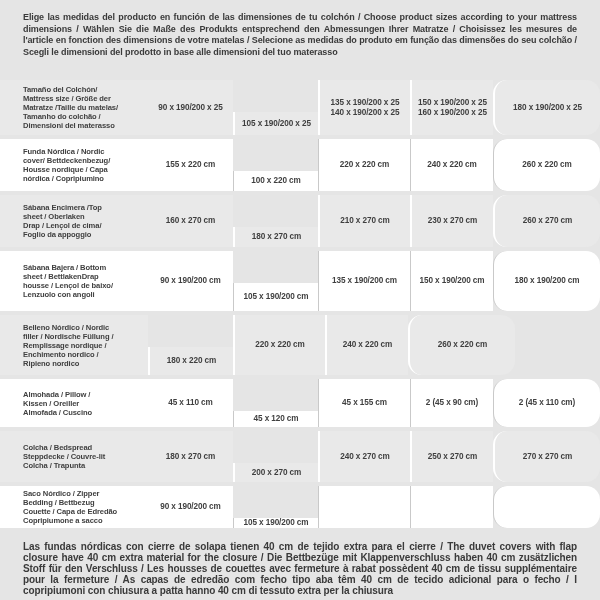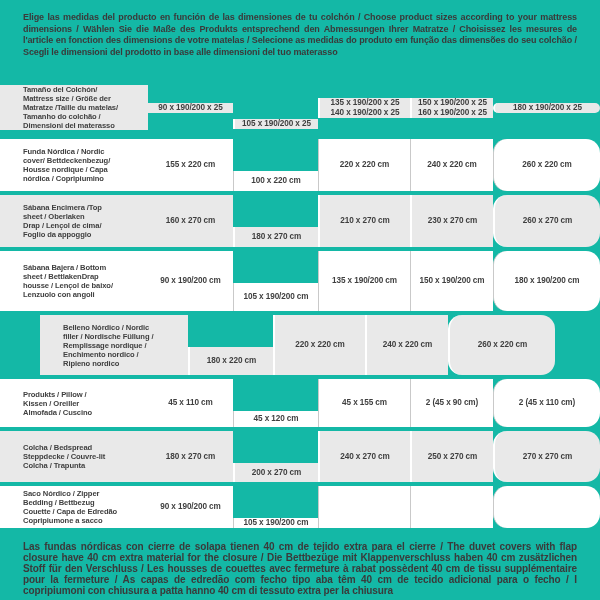--- a/index.html
+++ b/index.html
@@ -8,46 +8,46 @@
     background: #ffffff;
     width: 600px;
     height: 600px;
     overflow: hidden;
     font-family: "Liberation Sans", sans-serif;
     color: #3f3f3f;
   }
   .page {
     width: 600px;
     height: 600px;
-    background: #14b8a6;
+    background: #e5e5e5;
   }
   .intro {
     margin: 0;
     padding: 12px 23px 0 23px;
     font-size: 9px;
     font-weight: 700;
     line-height: 11.5px;
     letter-spacing: -0.1px;
     text-align: justify;
     color: #3a3a3a;
   }
   .size-table {
     margin-top: 22px;
     width: 600px;
   }
   .row {
     display: flex;
     align-items: stretch;
     margin-bottom: 4px;
   }
-  .row:nth-child(1) { height: 55px; align-items: center; }
+  .row:nth-child(1) { height: 55px; }
   .row:nth-child(2) { height: 52px; }
   .row:nth-child(3) { height: 52px; }
   .row:nth-child(4) { height: 60px; }
-  .row:nth-child(5) { height: 60px; padding-left: 40px; }
+  .row:nth-child(5) { height: 60px; }
   .row:nth-child(6) { height: 48px; }
   .row:nth-child(7) { height: 51px; }
   .row:nth-child(8) { height: 42px; }
   .row.gray .cell { background: #e9e9e9; }
   .row.white .cell { background: #ffffff; }
   .cell {
     display: flex;
     align-items: center;
     box-sizing: border-box;
     white-space: pre-line;
@@ -152,21 +152,21 @@
 Remplissage nordique /
 Enchimento nordico /
 Ripieno nordico</div>
       <div class="cell val col3 sep">180 x 220 cm</div>
       <div class="cell val col4 sep">220 x 220 cm</div>
       <div class="cell val col5 sep">240 x 220 cm</div>
       <div class="cell val col6 sep">260 x 220 cm</div>
     </div>
 
     <div class="row white">
-      <div class="cell label">Produkts  / Pillow /
+      <div class="cell label">Almohada  / Pillow /
 Kissen / Oreiller
 Almofada / Cuscino</div>
       <div class="cell val col2">45 x 110 cm</div>
       <div class="cell val col3 sep">45 x 120 cm</div>
       <div class="cell val col4 sep">45 x 155 cm</div>
       <div class="cell val col5 sep">2 (45 x 90 cm)</div>
       <div class="cell val col6 sep">2 (45 x 110 cm)</div>
     </div>
 
     <div class="row gray">

